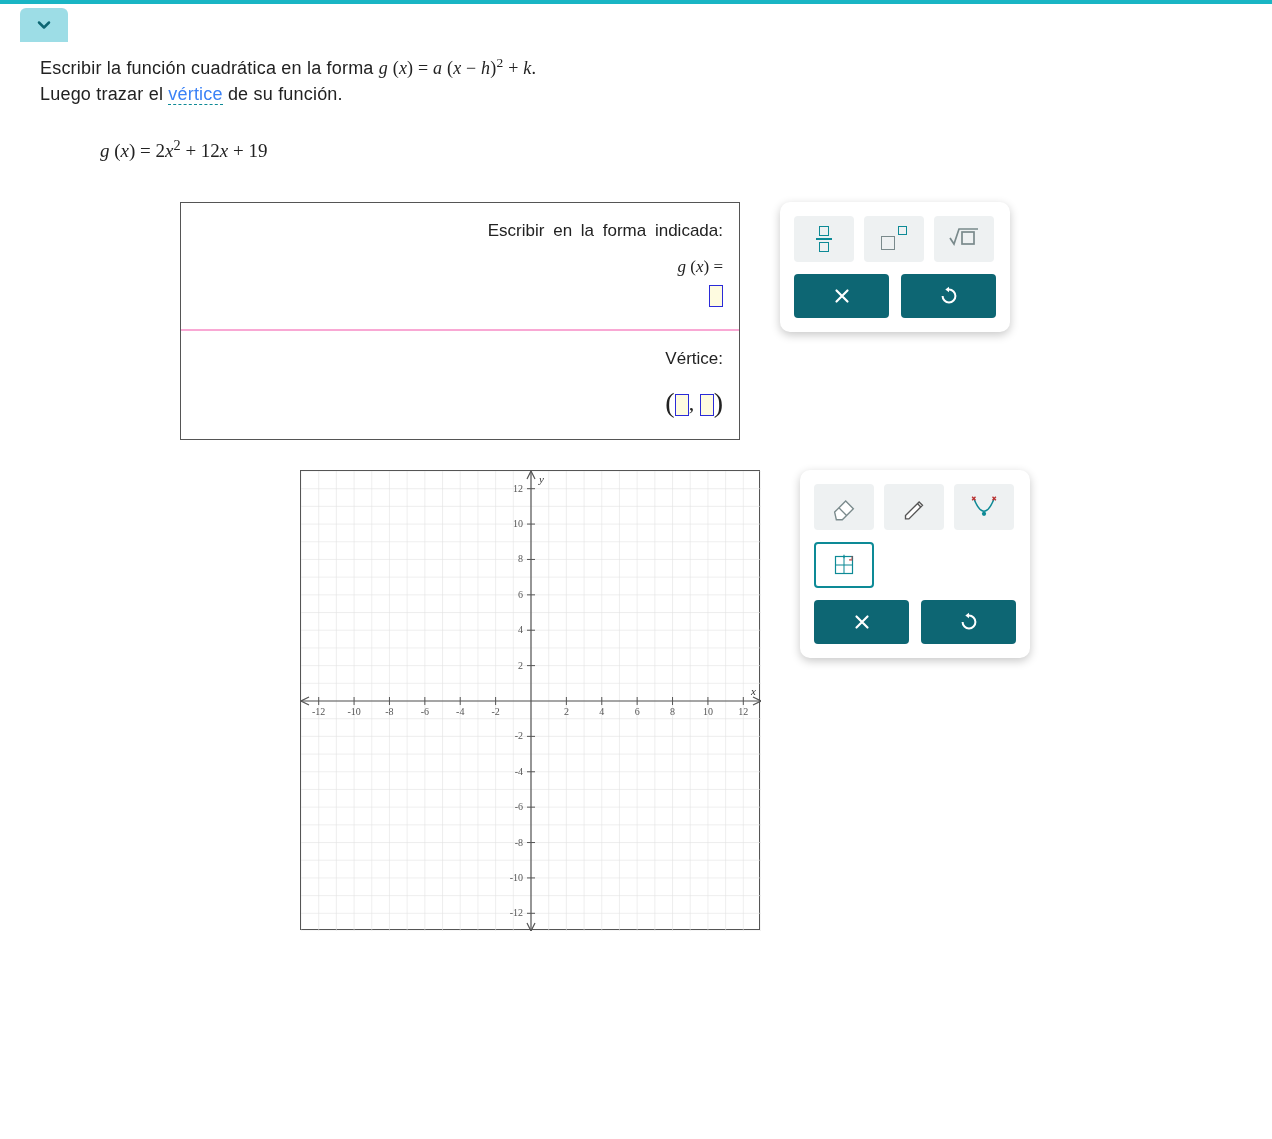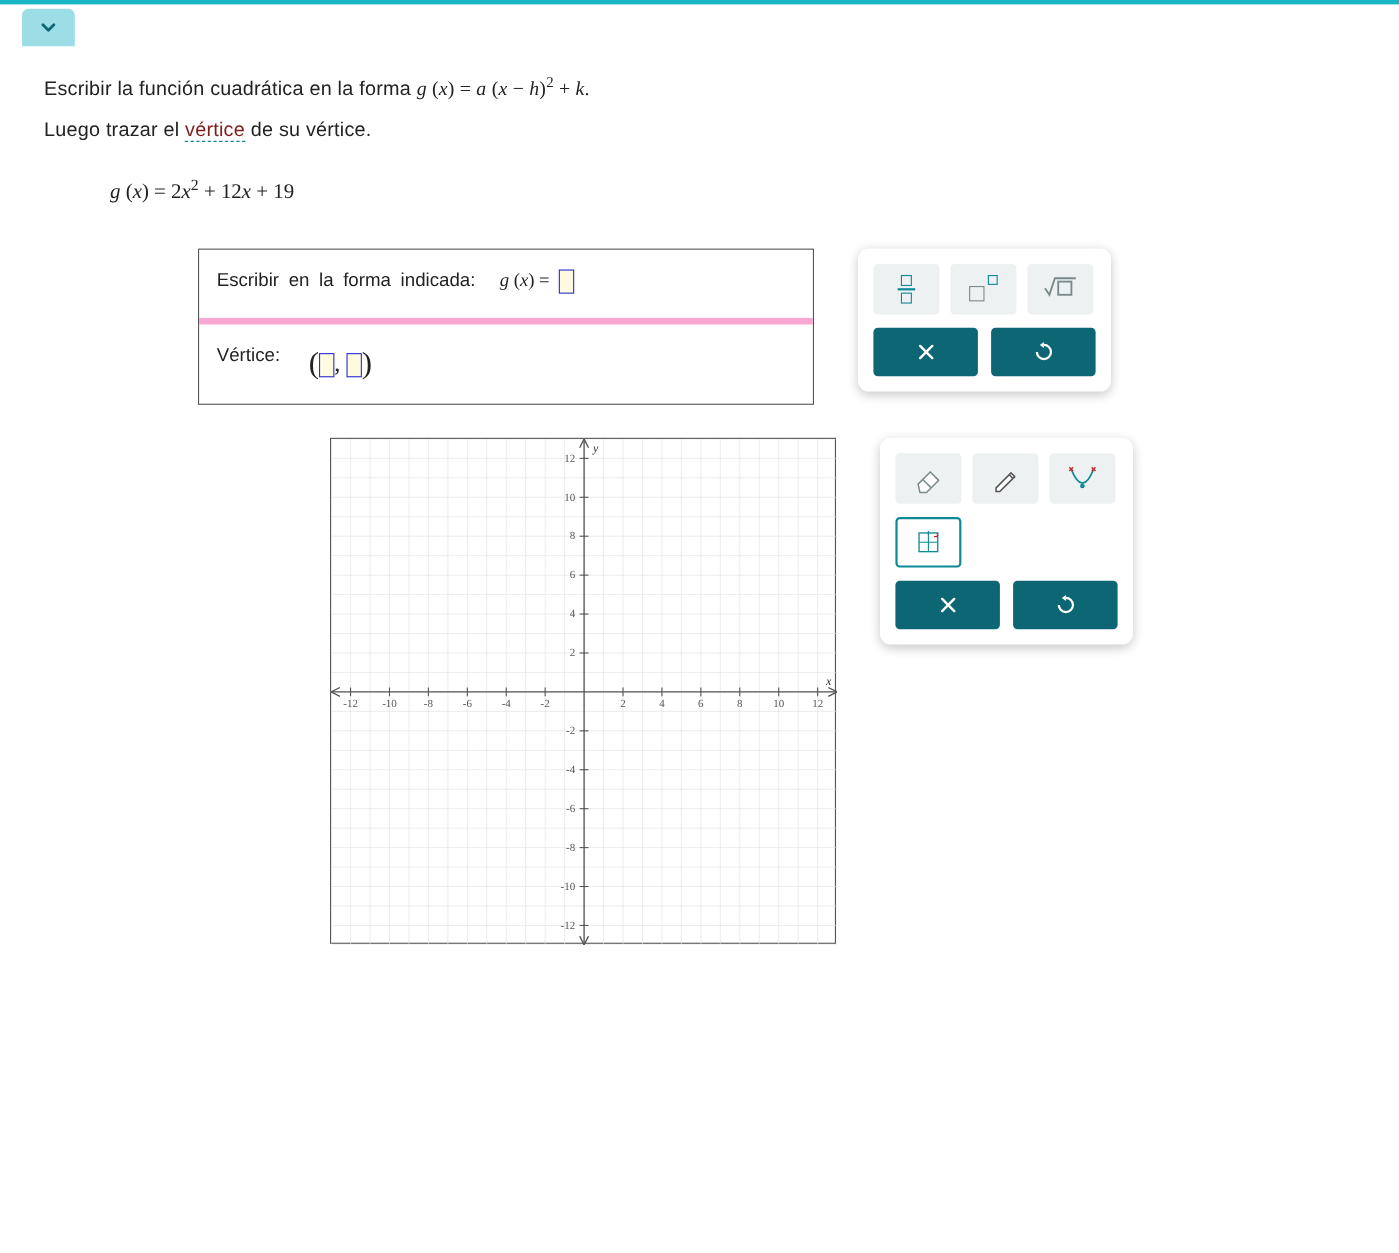--- a/index.html
+++ b/index.html
@@ -24,29 +24,29 @@
     display: flex;
     align-items: center;
     justify-content: center;
     cursor: pointer;
   }
   .chevron-btn svg { width: 20px; height: 20px; }
   .content {
     padding: 10px 40px 40px 40px;
   }
   .prompt p {
-    margin: 14px 0;
+    margin: 2px 0;
     line-height: 1.35;
     letter-spacing: 0.2px;
   }
   .mathserif { font-family: 'Times New Roman', Times, serif; }
   .mathit { font-style: italic; font-family: 'Times New Roman', Times, serif; }
   sup { font-size: 0.75em; }
   .link-term {
-    color: #7f1d1d;
+    color: #3b82f6;
     border-bottom: 1px dashed #0d8a96;
     cursor: pointer;
   }
   .equation {
     margin: 30px 0 40px 60px;
     font-family: 'Times New Roman', Times, serif;
     font-size: 19px;
   }
   .answer-area {
     margin-left: 140px;
@@ -60,27 +60,28 @@
     gap: 40px;
   }
   .boxed-inputs {
     border: 1px solid #555;
     width: 560px;
   }
   .box-section {
     padding: 18px 16px 22px 16px;
   }
   .box-section + .box-section {
-    border-top: 6px solid #f9a8d4;
+    border-top: 2px solid #f9a8d4;
   }
   .box-section .line {
     display: flex;
-    align-items: flex-start;
+    align-items: flex-end;
     gap: 8px;
     font-size: 17px;
+    flex-direction: column;
   }
   .slot {
     display: inline-block;
     width: 14px;
     height: 22px;
     border: 1.5px solid #2b2bd8;
     background: #fefbe0;
     vertical-align: middle;
   }
   .vertex-wrap { font-size: 22px; font-family: 'Times New Roman', Times, serif; }
@@ -158,21 +159,21 @@
 <div class="content">
 
   <div class="prompt">
     <p>
       <span>Escribir la función cuadrática en la forma </span>
       <span class="mathserif"><span class="mathit">g</span> (<span class="mathit">x</span>) = <span class="mathit">a</span> (<span class="mathit">x</span> − <span class="mathit">h</span>)<sup>2</sup> + <span class="mathit">k</span>.</span>
     </p>
     <p>
       <span>Luego trazar el </span>
       <span class="link-term">vértice</span>
-      <span> de su vértice.</span>
+      <span> de su función.</span>
     </p>
   </div>
 
   <div class="equation">
     <span class="mathit">g</span> (<span class="mathit">x</span>) = 2<span class="mathit">x</span><sup>2</sup> + 12<span class="mathit">x</span> + 19
   </div>
 
   <div class="answer-area">
 
     <div class="row">

